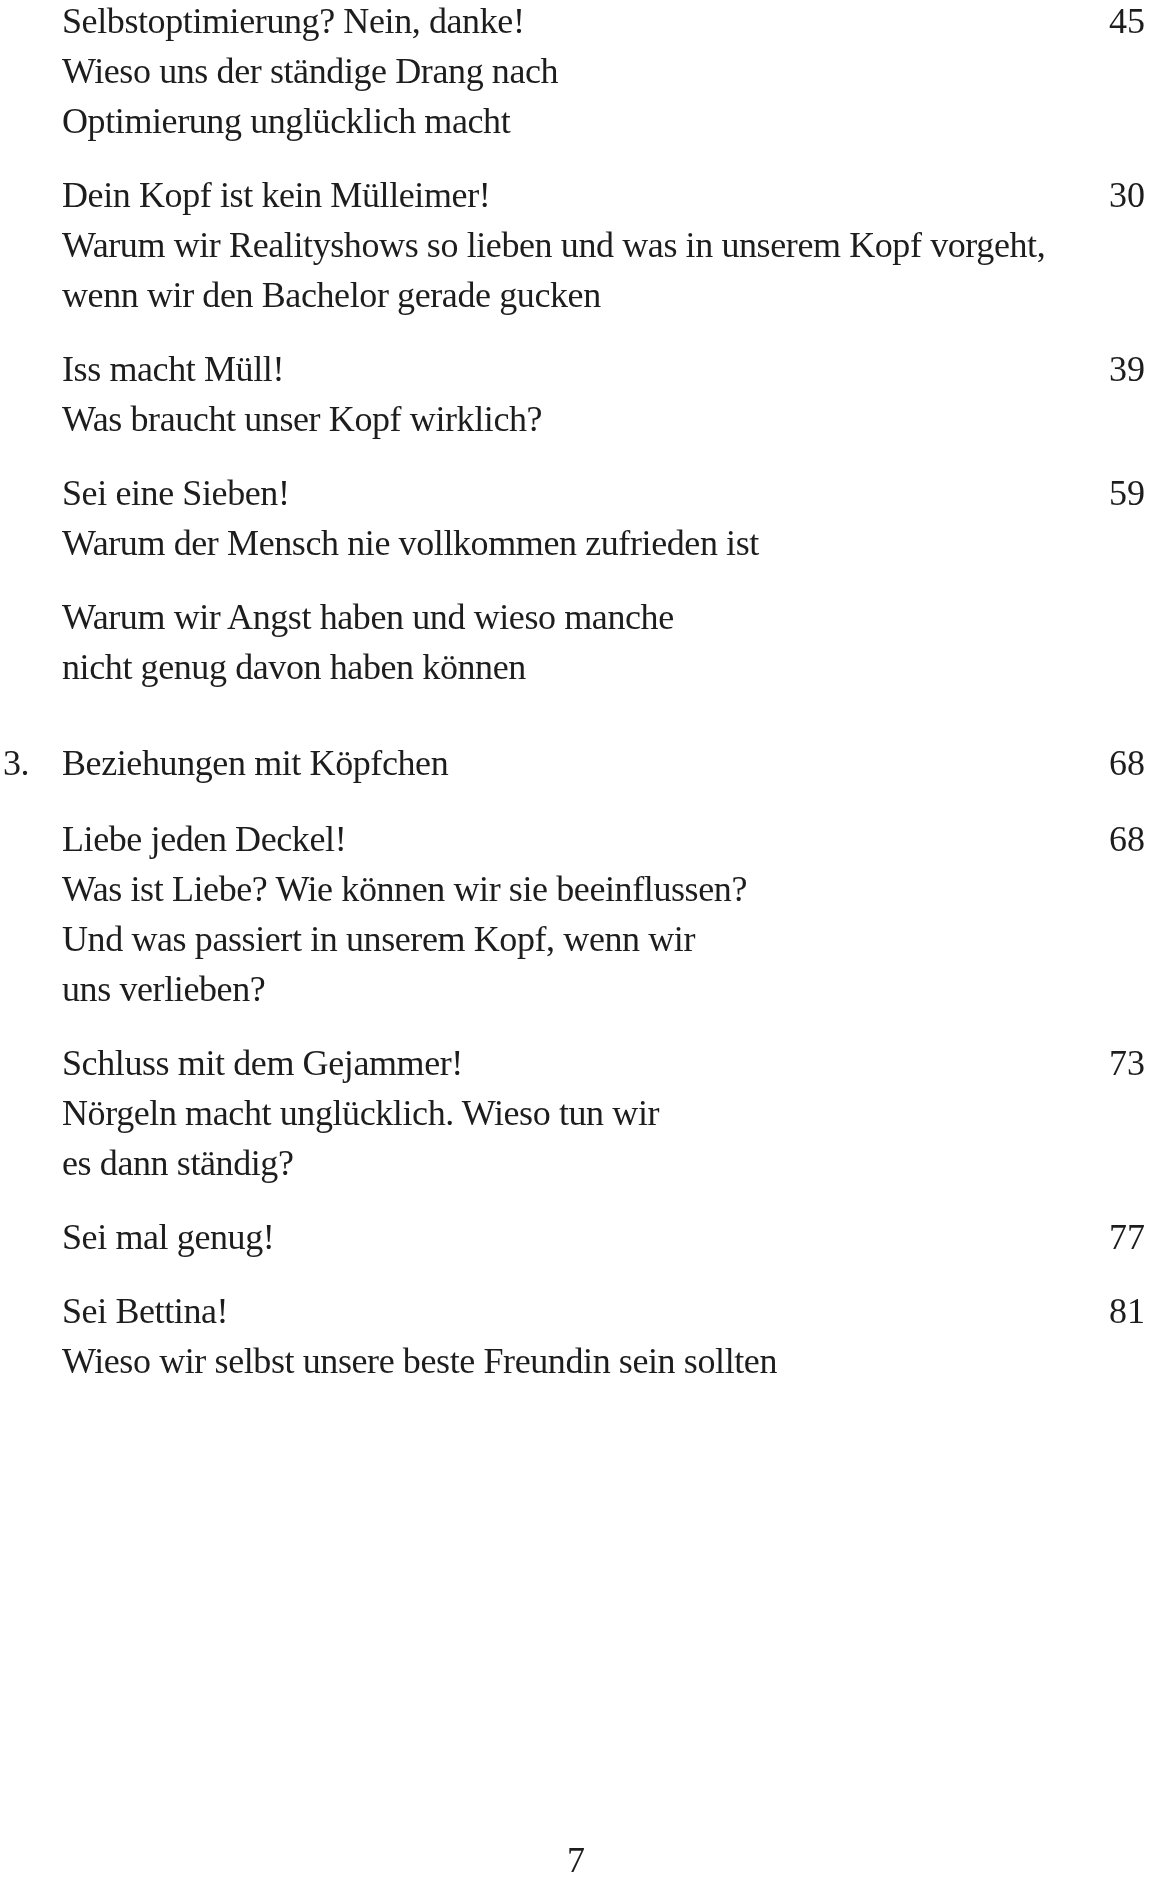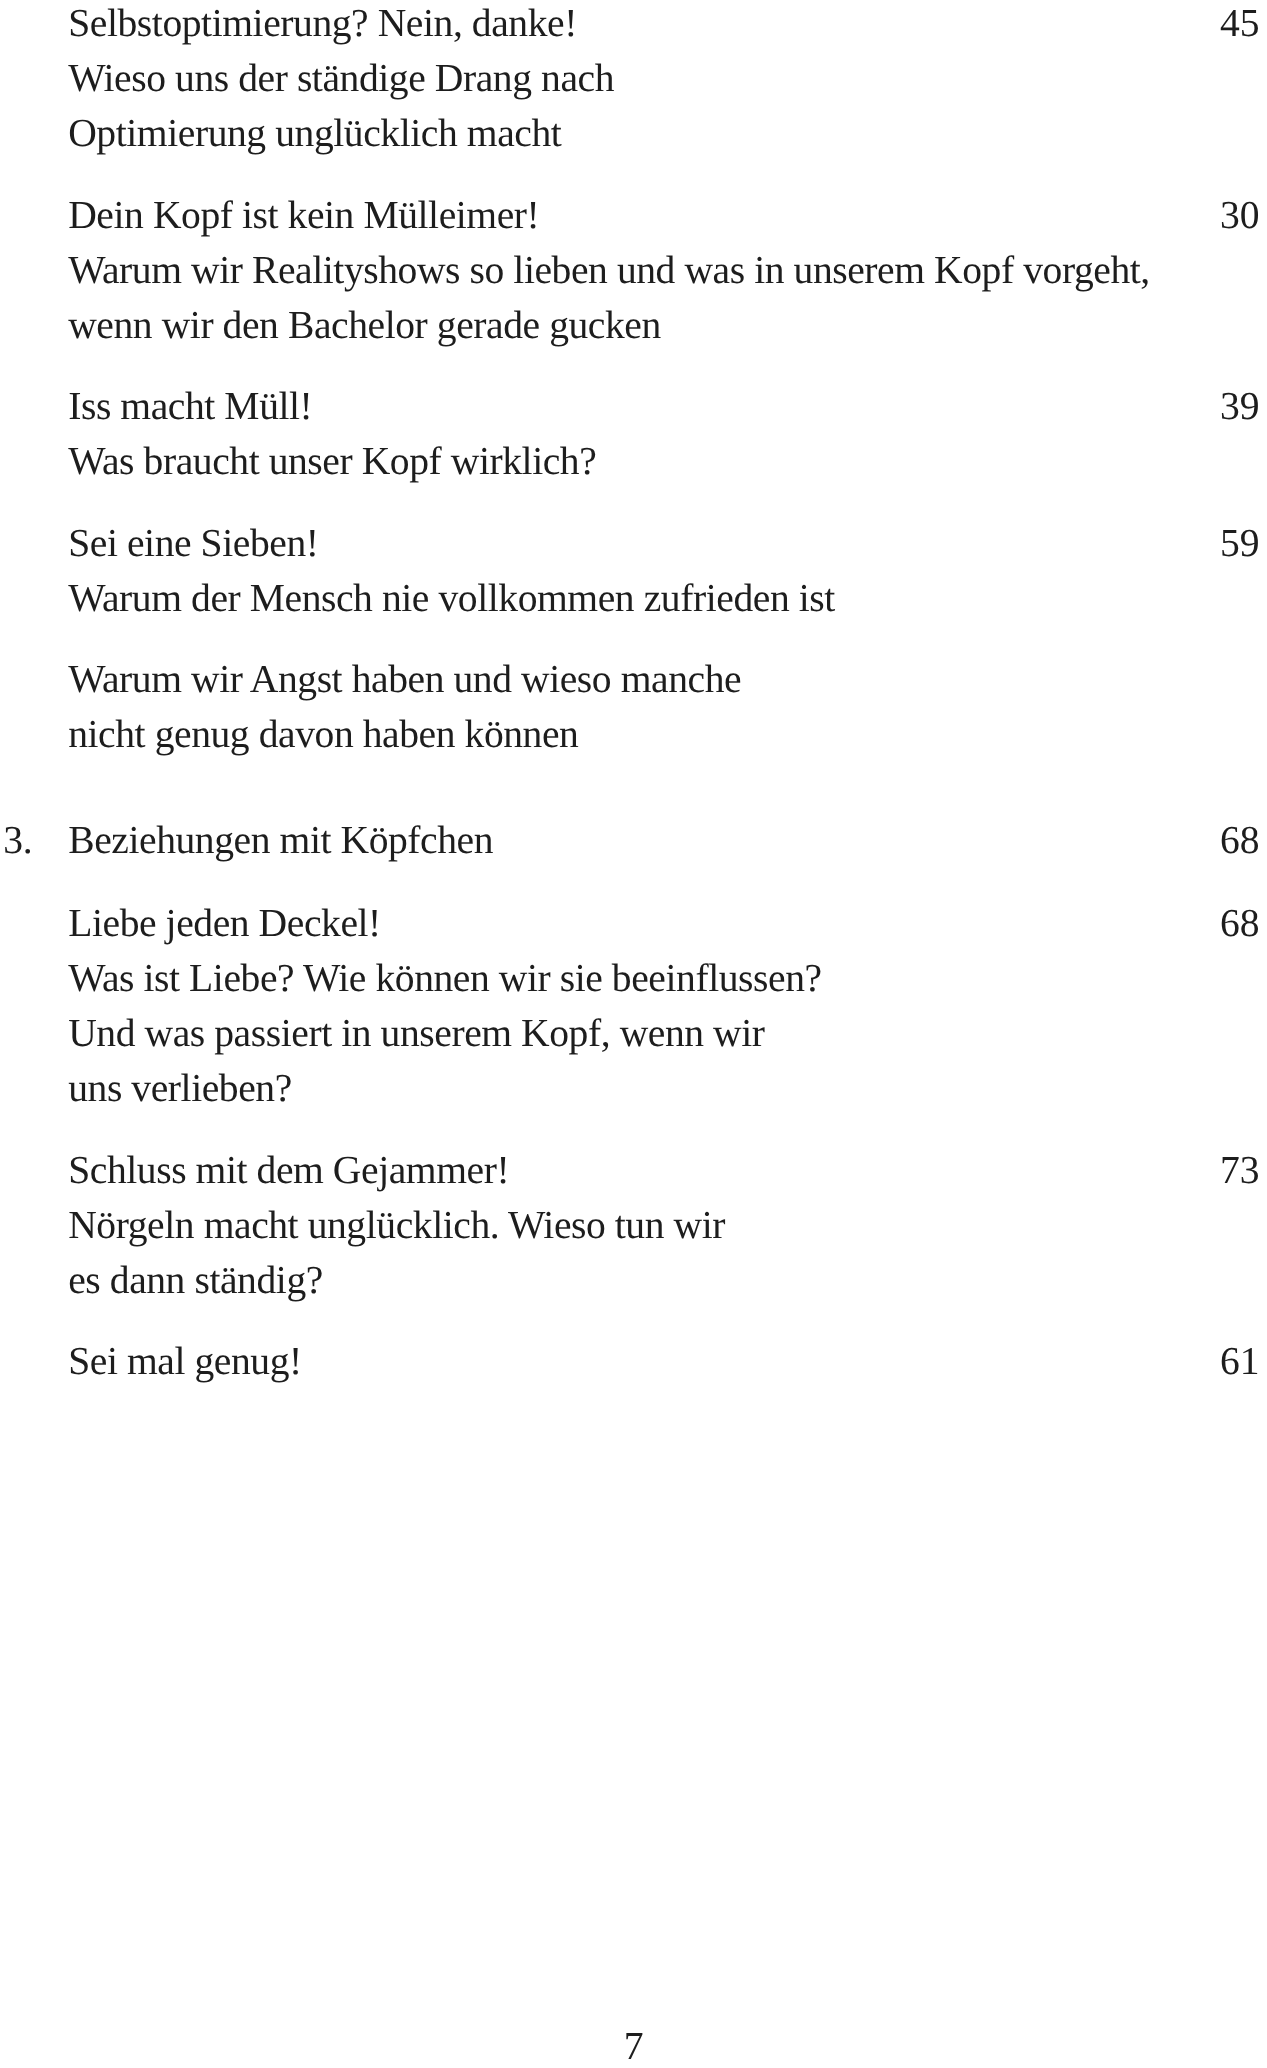--- a/index.html
+++ b/index.html
@@ -128,20 +128,27 @@
       <span class="title">Schluss mit dem Gejammer!</span>
       <span class="page-num">73</span>
     </div>
     <div class="sub-line">Nörgeln macht unglücklich. Wieso tun wir</div>
     <div class="sub-line">es dann ständig?</div>
   </section>
 
   <section class="entry">
     <div class="title-row">
       <span class="title">Sei mal genug!</span>
-      <span class="page-num">61</span>
+      <span class="page-num">77</span>
     </div>
   </section>
 
+  <section class="entry">
+    <div class="title-row">
+      <span class="title">Sei Bettina!</span>
+      <span class="page-num">81</span>
+    </div>
+    <div class="sub-line">Wieso wir selbst unsere beste Freundin sein sollten</div>
+  </section>
 
 </main>
 
 <div class="footer-page">7</div>
 
 </body></html>

